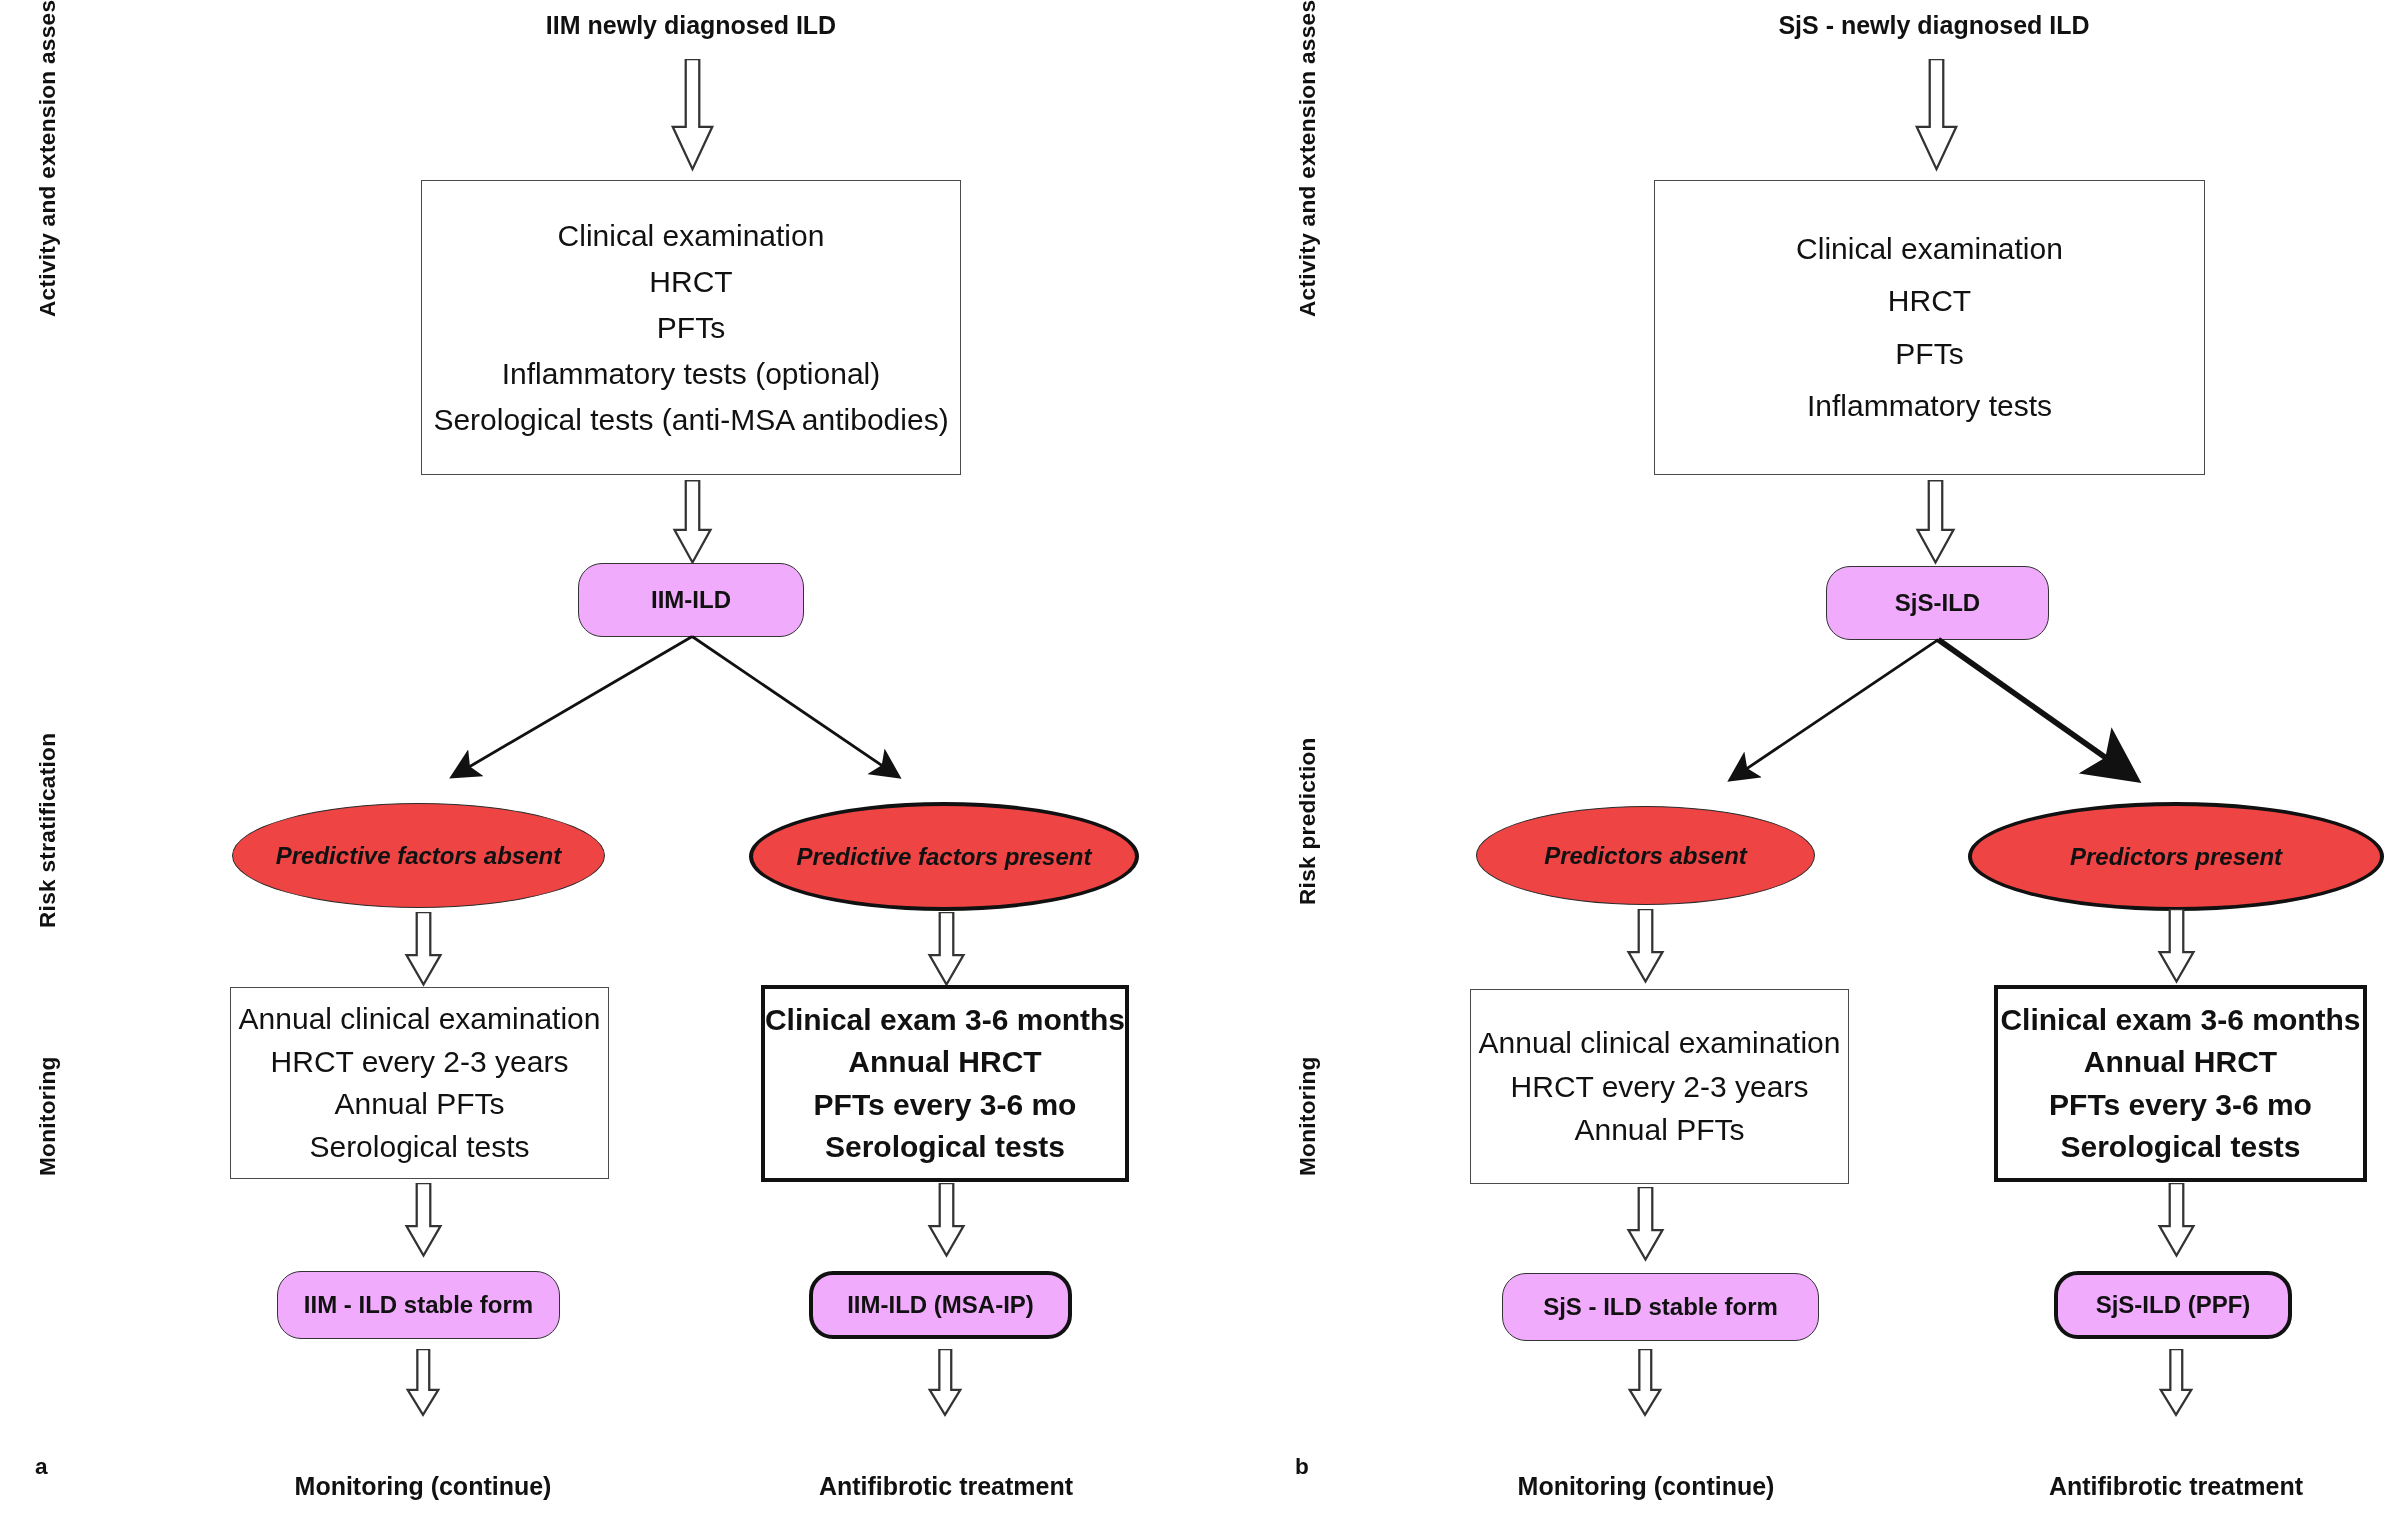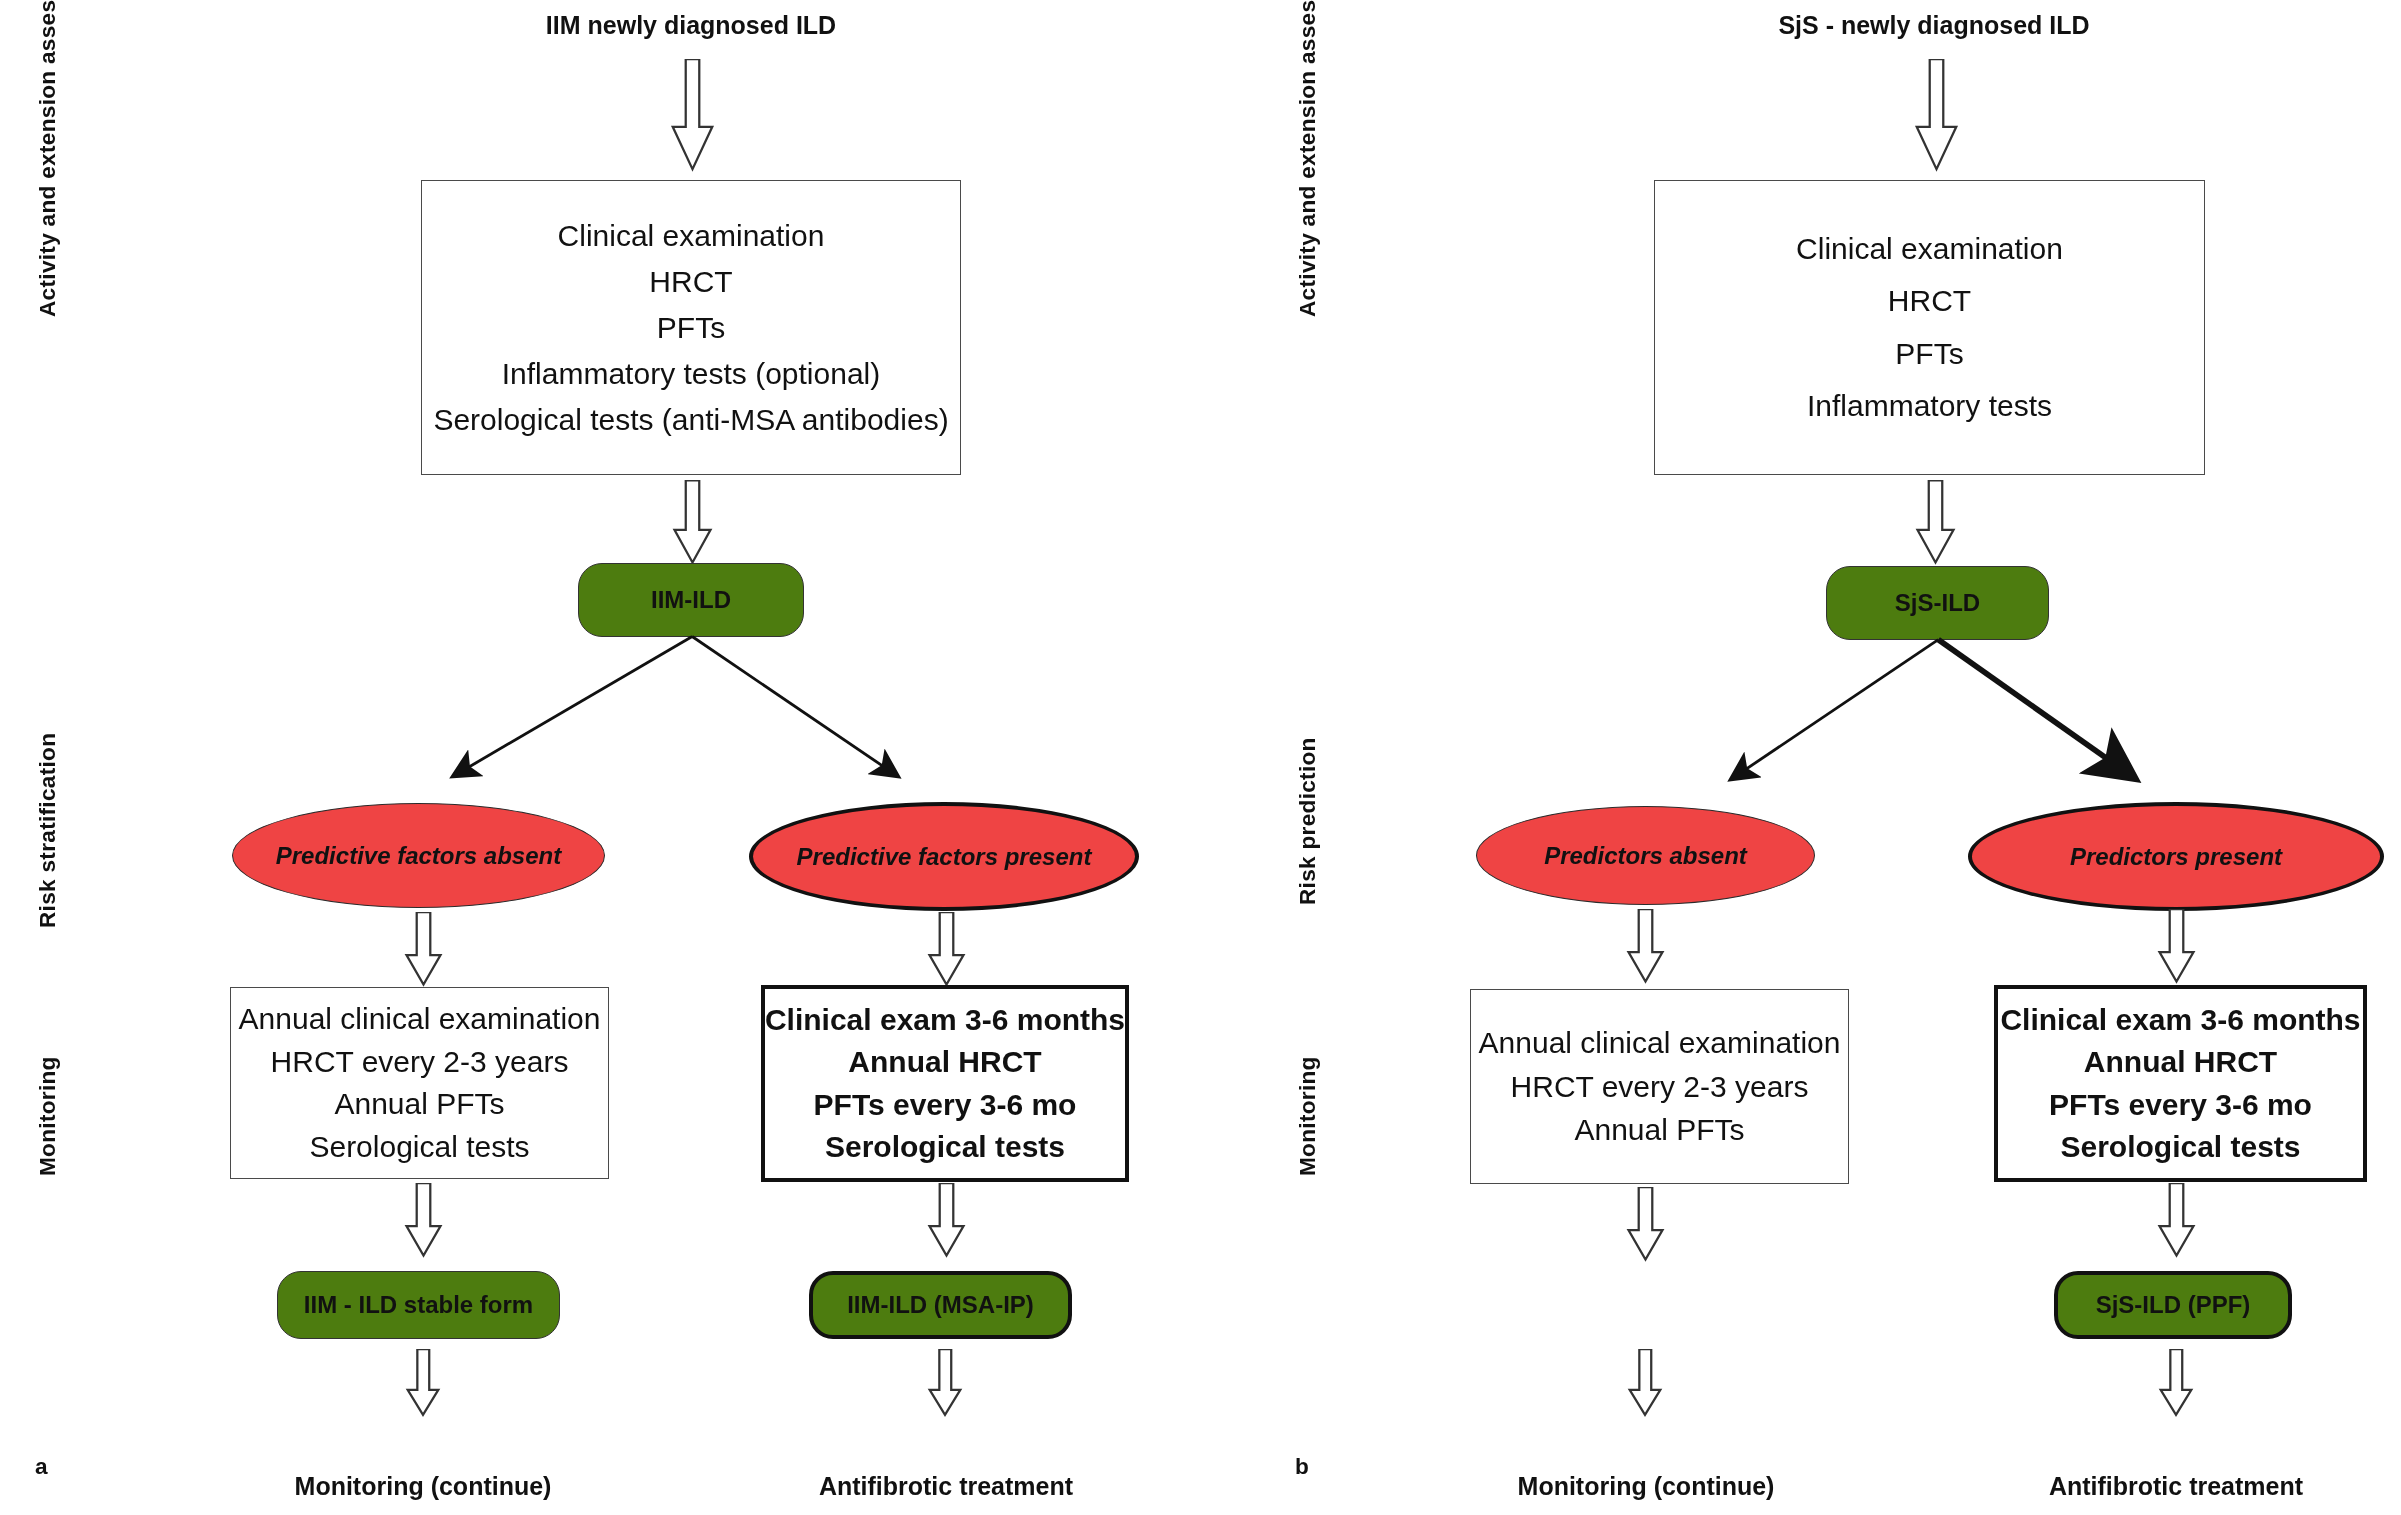--- a/index.html
+++ b/index.html
@@ -72,21 +72,21 @@
     text-align: center;
   }
   .rect-box.bold-box .line {
     font-weight: bold;
   }
 
   
   .round-box {
     position: absolute;
     box-sizing: border-box;
-    background: #4d7c0f;
+    background: #f0abfc;
     border: 1.7px solid #333;
     border-radius: 24px;
     display: flex;
     align-items: center;
     justify-content: center;
     font-weight: bold;
     font-size: 24px;
     color: #111;
     white-space: nowrap;
   }
@@ -264,20 +264,21 @@
     <div class="line" style="margin:6.2px 0;">Serological tests</div>
   </div>
 
   <svg class="block-arrow" style="left:1624px; top:1187px;" width="43" height="75" viewBox="0 0 76 132">
     <polygon points="26,0 50,0 50,76 68,76 38,128 8,76 26,76" fill="#ffffff" stroke="#333333" stroke-width="4"></polygon>
   </svg>
   <svg class="block-arrow" style="left:2155px; top:1183px;" width="43" height="75" viewBox="0 0 76 132">
     <polygon points="26,0 50,0 50,76 68,76 38,128 8,76 26,76" fill="#ffffff" stroke="#333333" stroke-width="4"></polygon>
   </svg>
 
+  <div class="round-box" style="left:1502px; top:1273px; width:317px; height:68px;">SjS - ILD stable form</div>
   <div class="round-box bold-box" style="left:2054px; top:1271px; width:238px; height:68px;">SjS-ILD (PPF)</div>
 
   <svg class="block-arrow" style="left:1625px; top:1349px;" width="40" height="68" viewBox="0 0 70 120">
     <polygon points="25,0 46,0 46,72 62,72 35,116 8,72 25,72" fill="#ffffff" stroke="#333333" stroke-width="4"></polygon>
   </svg>
   <svg class="block-arrow" style="left:2156px; top:1349px;" width="40" height="68" viewBox="0 0 70 120">
     <polygon points="25,0 46,0 46,72 62,72 35,116 8,72 25,72" fill="#ffffff" stroke="#333333" stroke-width="4"></polygon>
   </svg>
 
   <div class="heading" style="left:1646px; top:1472px;">Monitoring (continue)</div>

